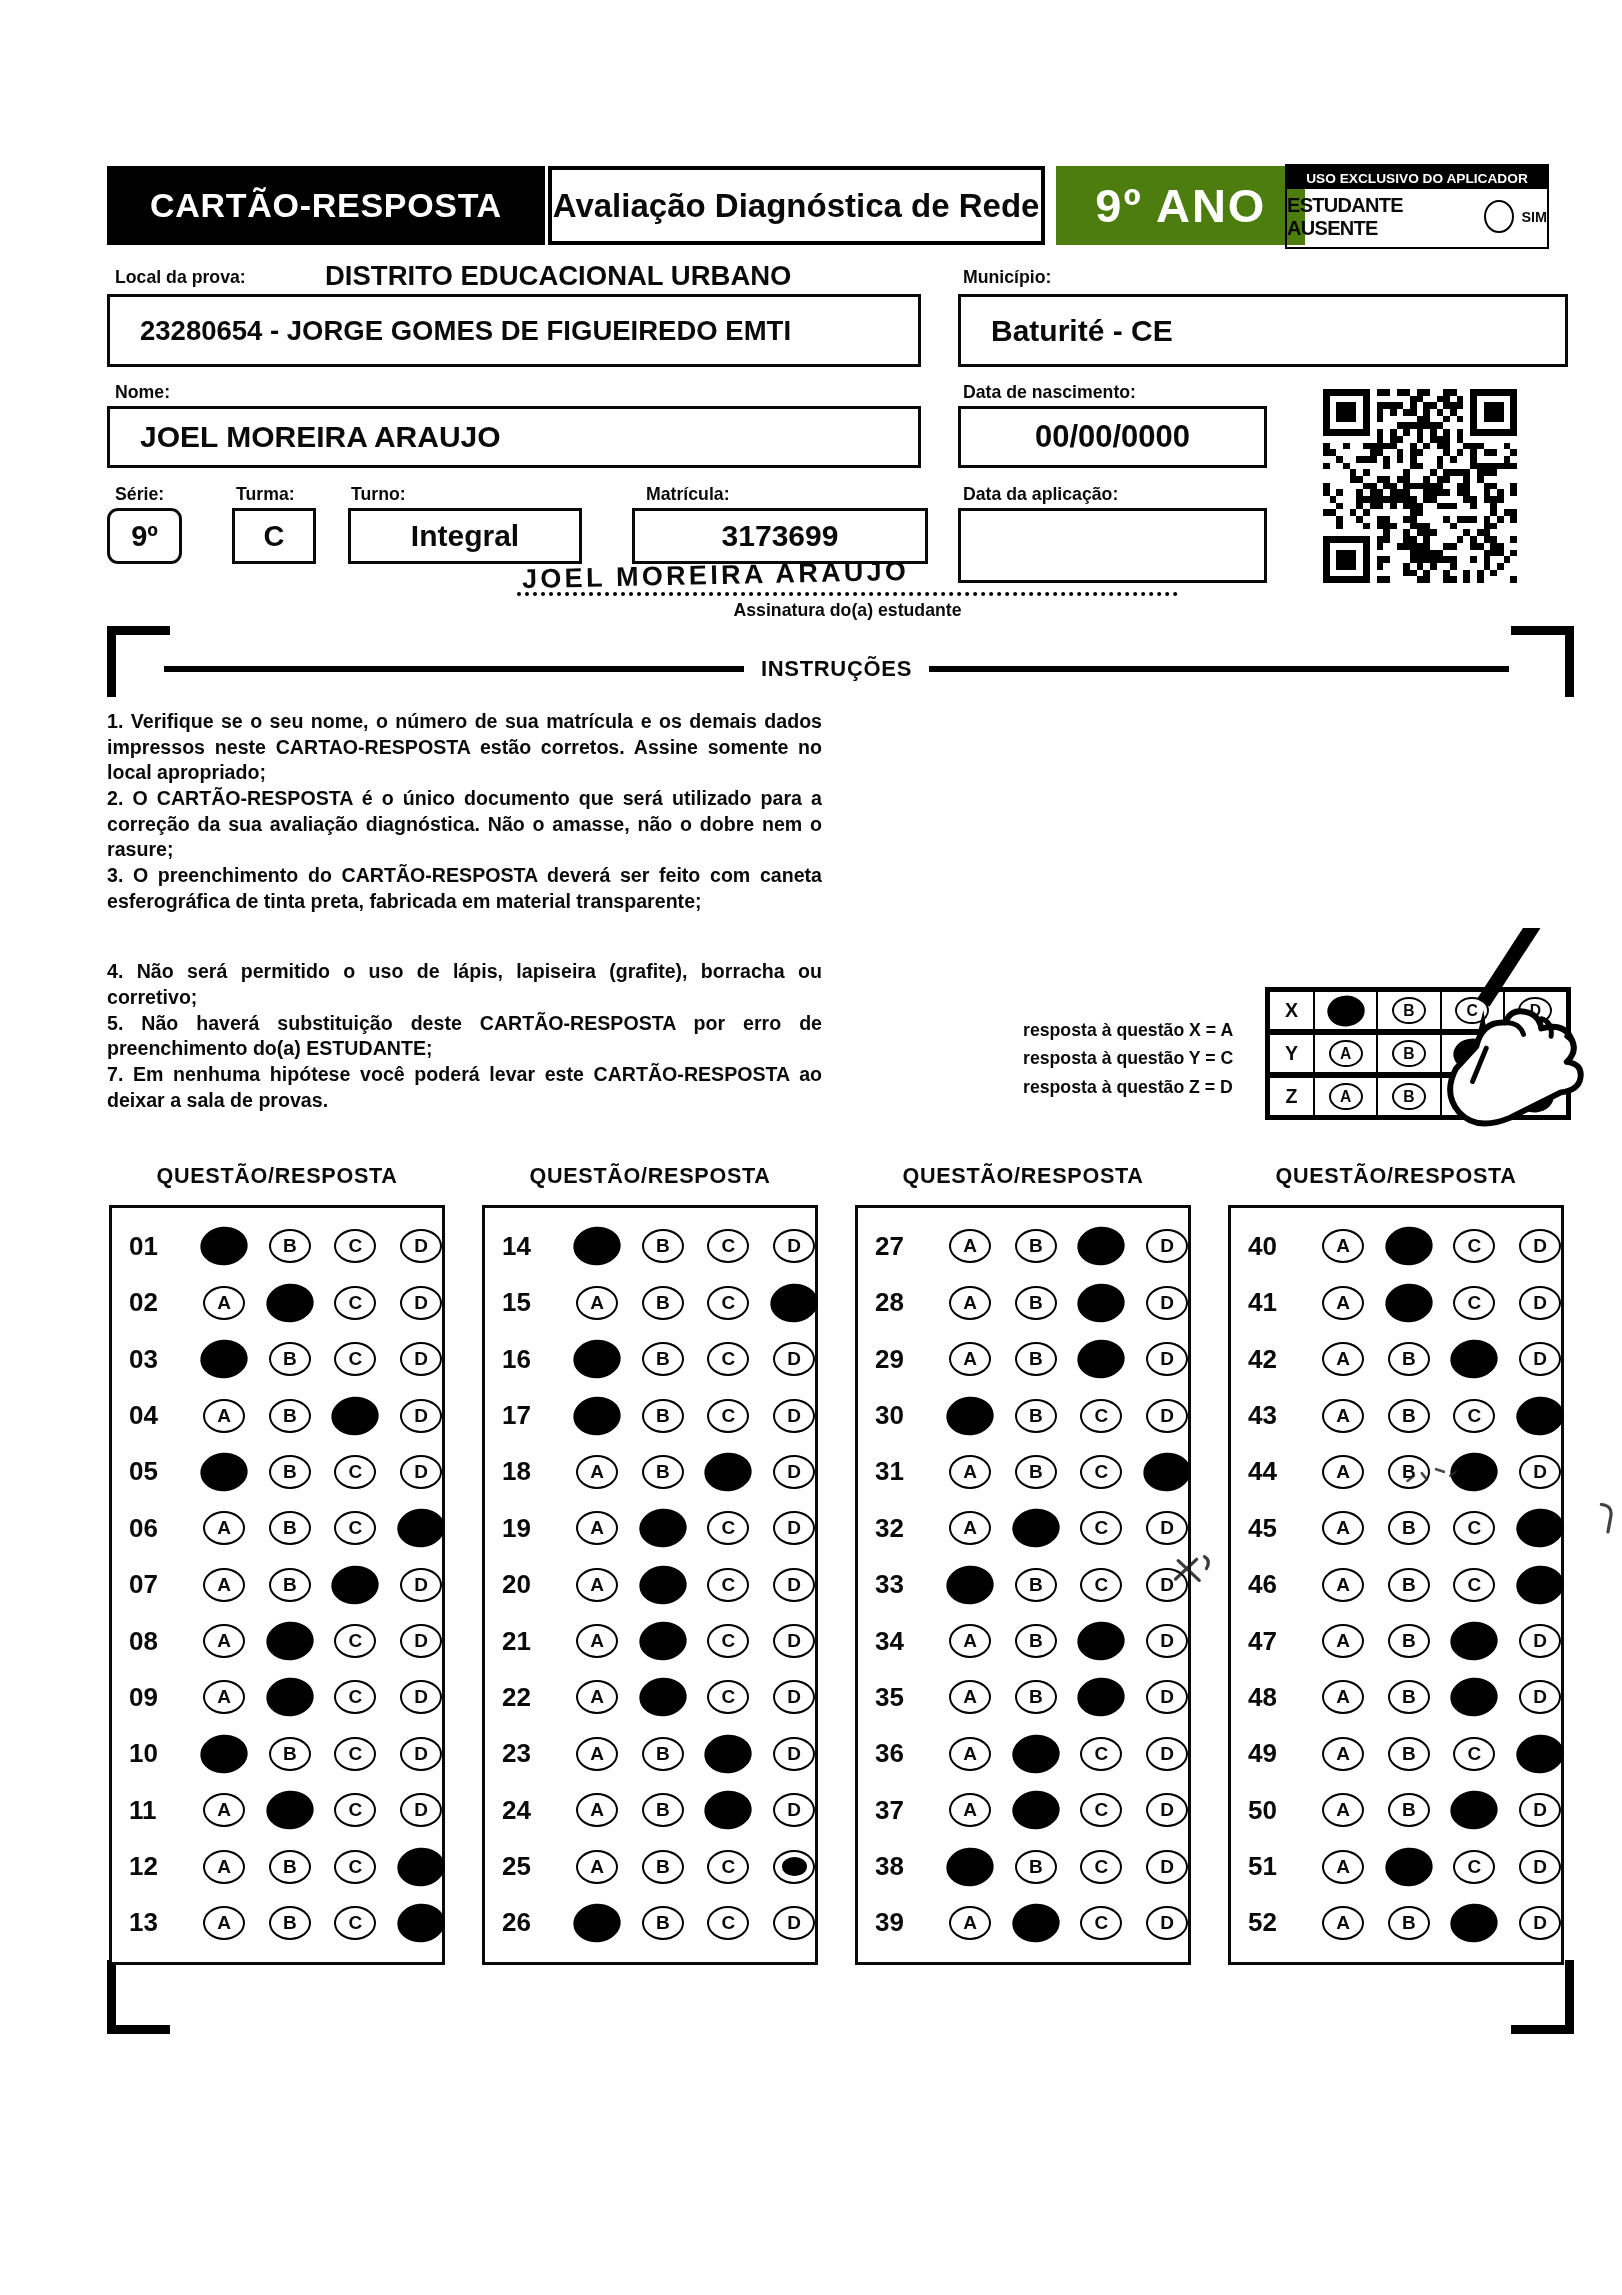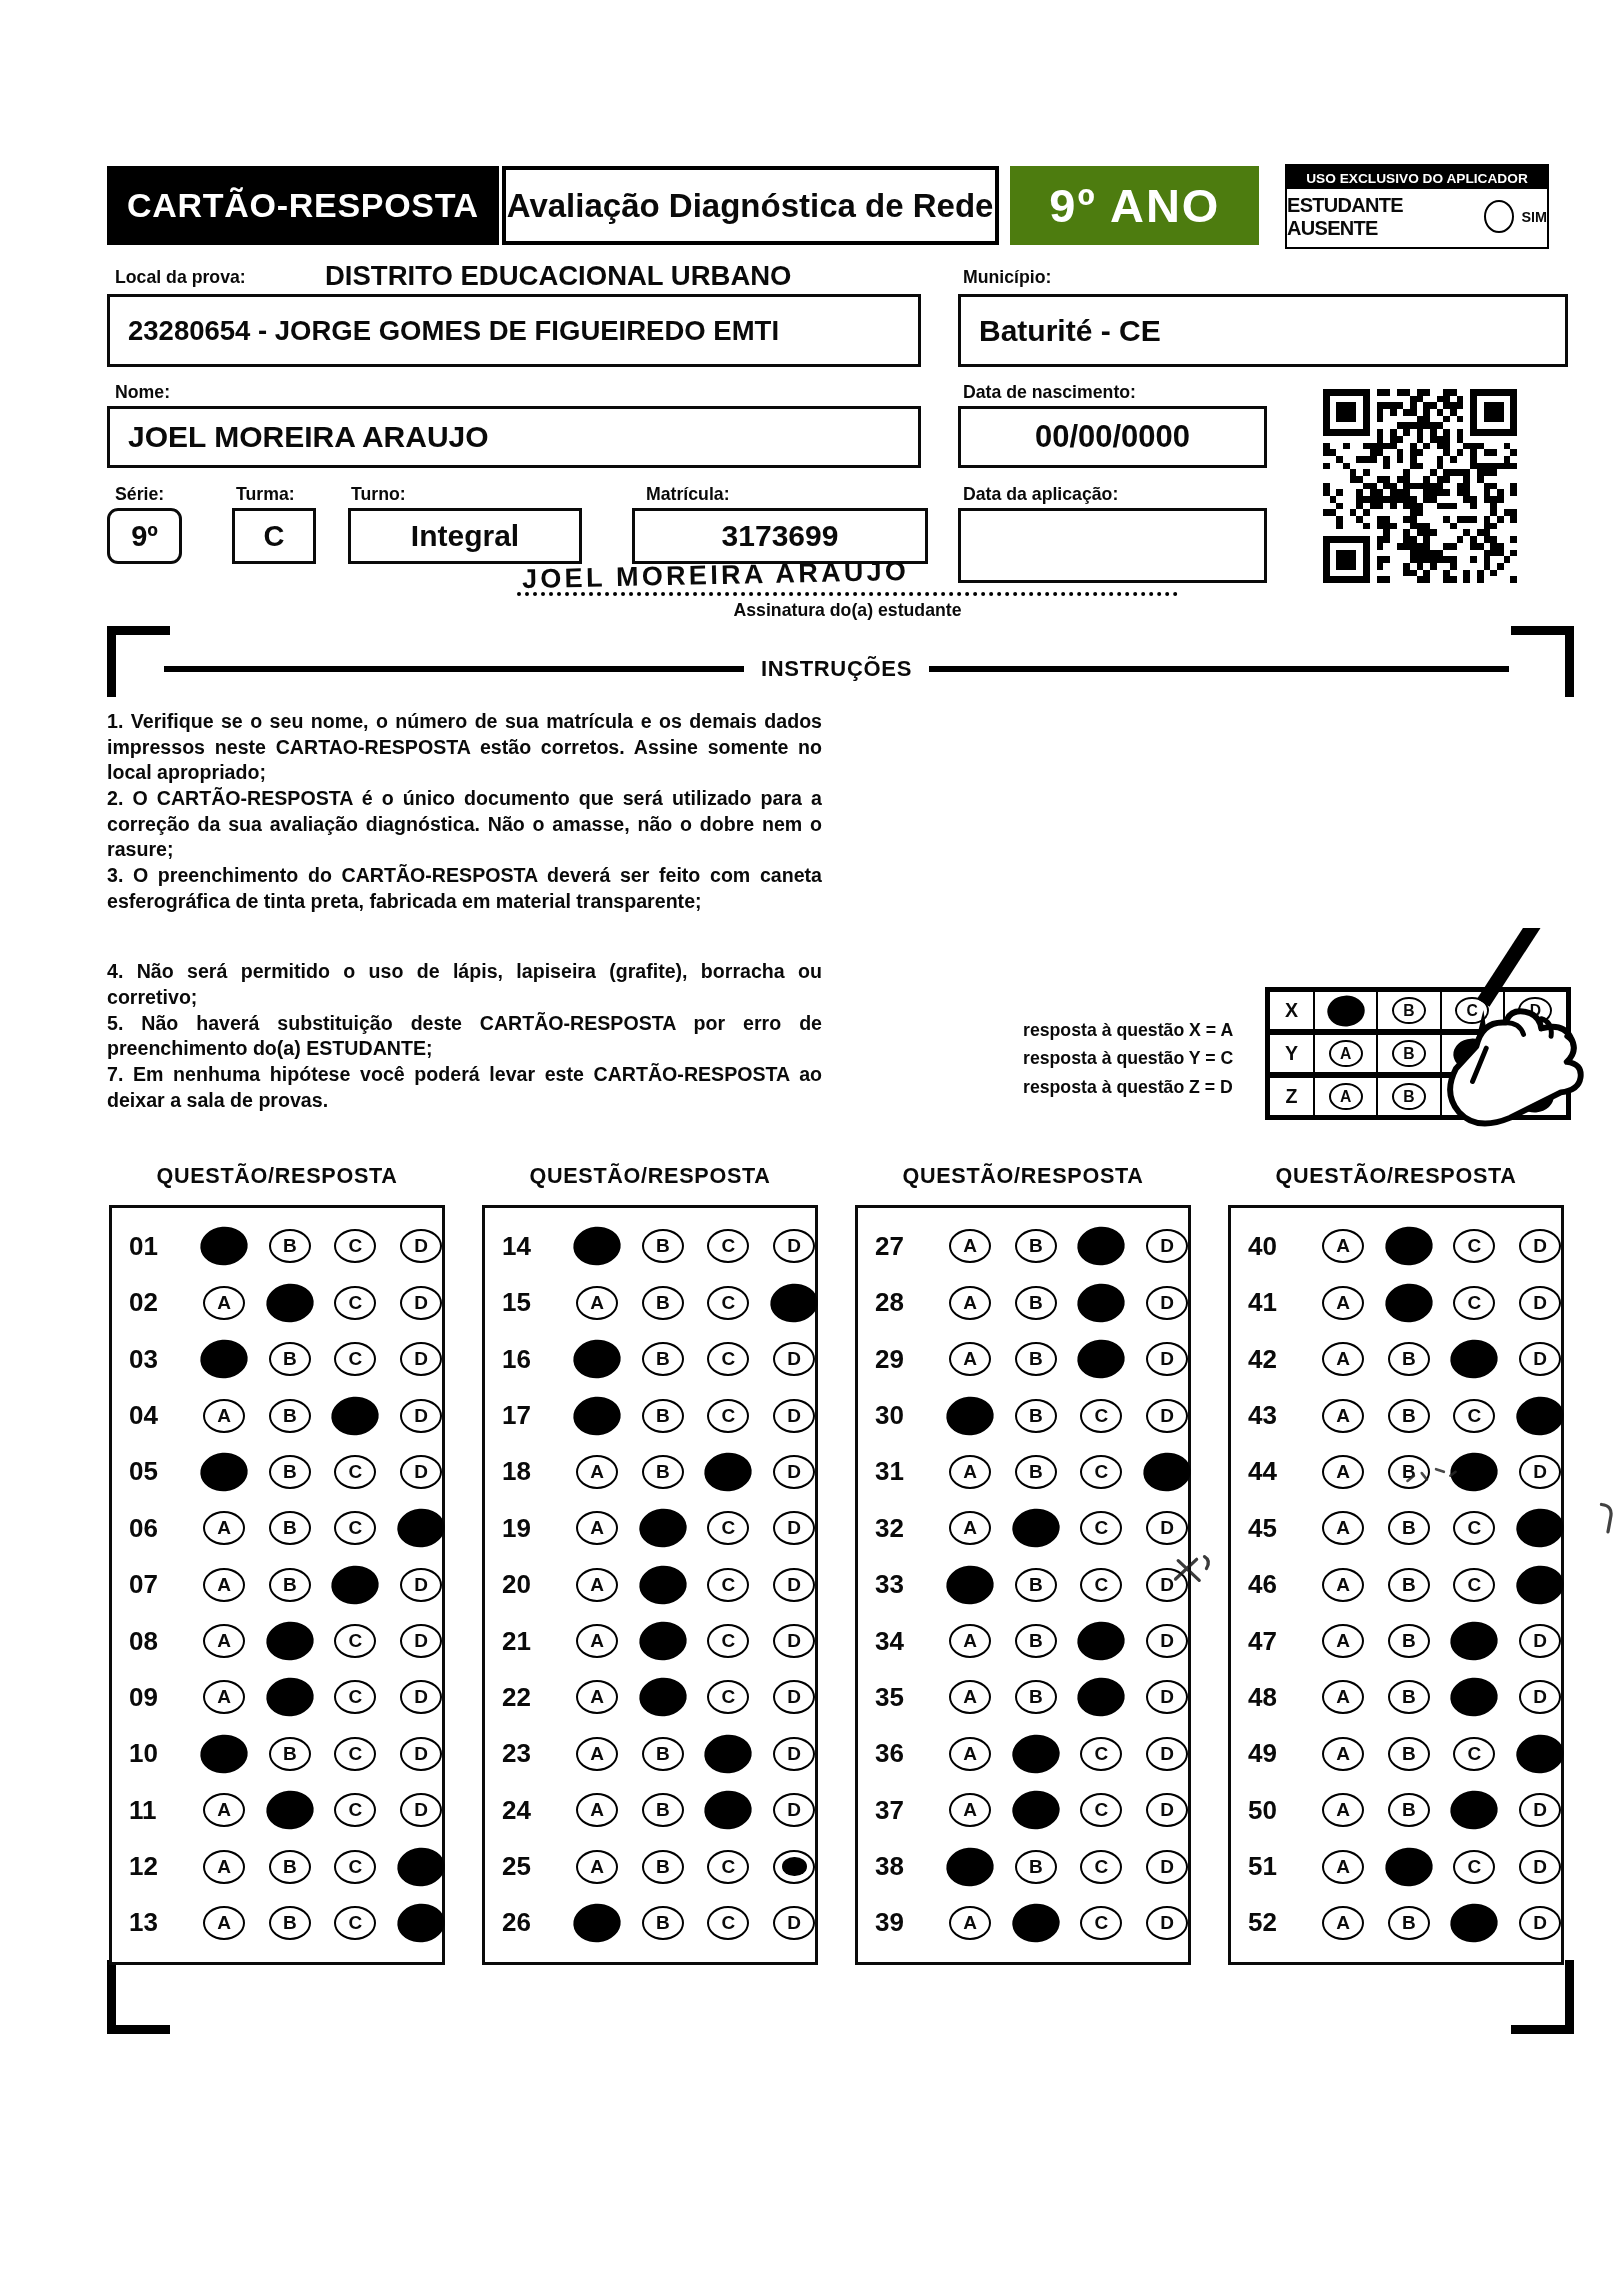--- a/index.html
+++ b/index.html
@@ -3,36 +3,36 @@
 <meta charset="utf-8">
 <style>
   html,body{margin:0;padding:0;background:#e8e8e8;}
   .sheet{position:relative;width:1623px;height:2295px;background:#fff;
          font-family:"Liberation Sans",sans-serif;color:#0a0a0a;overflow:hidden;}
   .abs{position:absolute;}
 
   
   .header{position:absolute;left:107px;top:166px;height:79px;display:flex;align-items:stretch;}
   .hbox{display:flex;align-items:center;justify-content:center;font-weight:800;}
-  .hb1{width:392px;background:#000;color:#fff;font-size:34px;letter-spacing:0.7px;}
+  .hb1{width:438px;background:#000;color:#fff;font-size:34px;letter-spacing:0.7px;}
   .hb2{width:489px;border:4.6px solid #000;margin-left:2.6px;font-size:33px;}
   .hb3{width:249px;background:#4d7c0f;color:#fff;font-size:47px;margin-left:11.8px;letter-spacing:2px;}
   .uso{position:absolute;left:1285px;top:164px;width:264px;height:85px;border:2.6px solid #000;box-sizing:border-box;}
   .uso-strip{background:#000;color:#fff;font-size:13.7px;font-weight:700;text-align:center;padding:4.6px 0 3.9px;}
   .uso-body{display:flex;align-items:center;justify-content:center;gap:7.9px;height:55px;}
   .uso-label{font-weight:800;font-size:20px;letter-spacing:-0.7px;}
   .uso-circle{width:33px;height:33px;border:2.6px solid #000;border-radius:50%;box-sizing:border-box;}
   .uso-sim{font-weight:800;font-size:14.4px;}
 
   
   .lbl{position:absolute;font-weight:800;font-size:17.7px;}
   .bigval{position:absolute;font-weight:800;font-size:27.5px;}
   .fbox{position:absolute;border:3.9px solid #0a0a0a;box-sizing:border-box;
         display:flex;align-items:center;font-weight:800;background:#fff;}
-  .fbox.pad{padding-left:18px;}
+  .fbox.pad{padding-left:30px;}
   .fbox.center{justify-content:center;}
 
   
   .sig{position:absolute;left:517px;top:551px;width:661px;}
   .sig-line{border-bottom:4.6px dotted #000;height:41px;position:relative;}
   .sig-name{position:absolute;left:5.2px;bottom:1.3px;font-size:27px;font-weight:600;
             letter-spacing:3.3px;transform:rotate(-1.2deg);white-space:nowrap;}
   .sig-label{text-align:center;font-weight:800;font-size:17.7px;margin-top:3.9px;}
 
   

